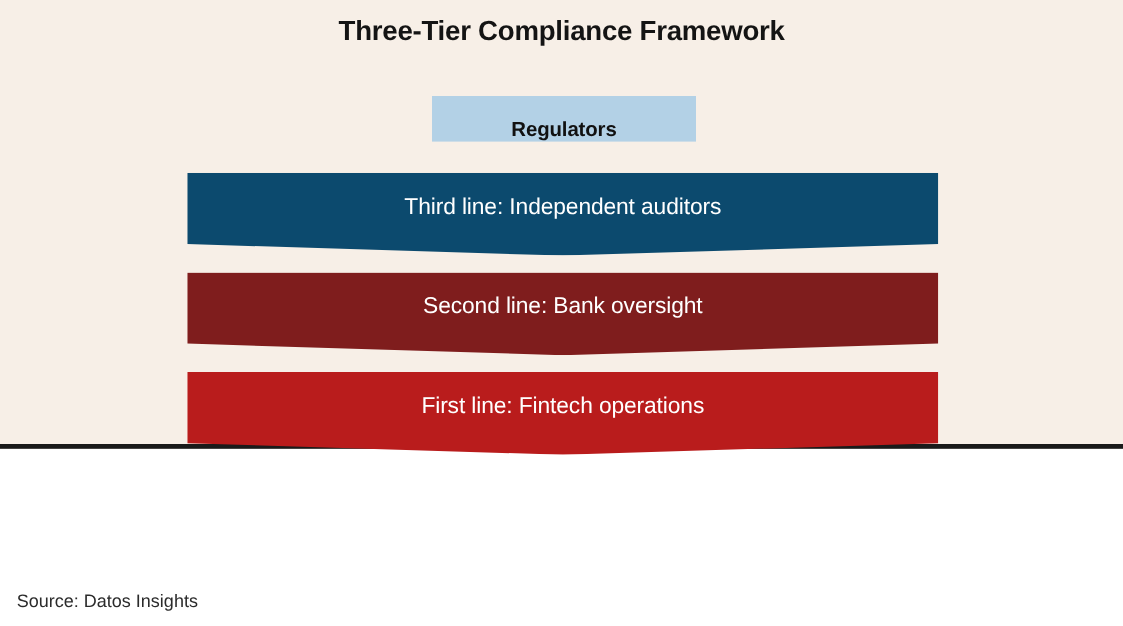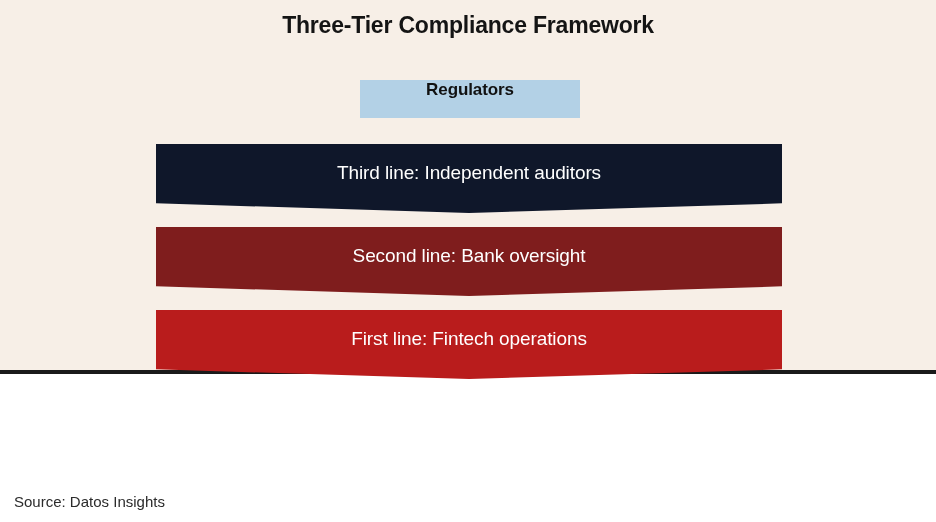--- a/index.html
+++ b/index.html
@@ -35,21 +35,21 @@
     letter-spacing: -0.2px;
   }
 
   
   .cap-box {
     position: absolute;
     left: 360px;
     width: 220px;
     height: 38px;
     display: flex;
-    align-items: flex-start;
+    align-items: flex-end;
     justify-content: center;
     font-size: 17px;
     font-weight: bold;
     letter-spacing: -0.1px;
   }
 
   #regulators-box {
     top: 80px;
     background: #B3D1E6;
     color: #111111;
@@ -75,21 +75,21 @@
   }
 
   .tier-label {
     margin-top: 18px;
     font-size: 19px;
     color: #FFFFFF;
     letter-spacing: -0.1px;
     white-space: nowrap;
   }
 
-  #tier-third  { top: 144px; background: #0f172a; }
+  #tier-third  { top: 144px; background: #0c4a6e; }
   #tier-second { top: 227px; background: #7f1d1d; }
   #tier-first  { top: 310px; background: #b91c1c; }
 
   
   #source-note {
     position: absolute;
     left: 14px;
     top: 493px;
     font-size: 15px;
     color: #2B2B2B;

